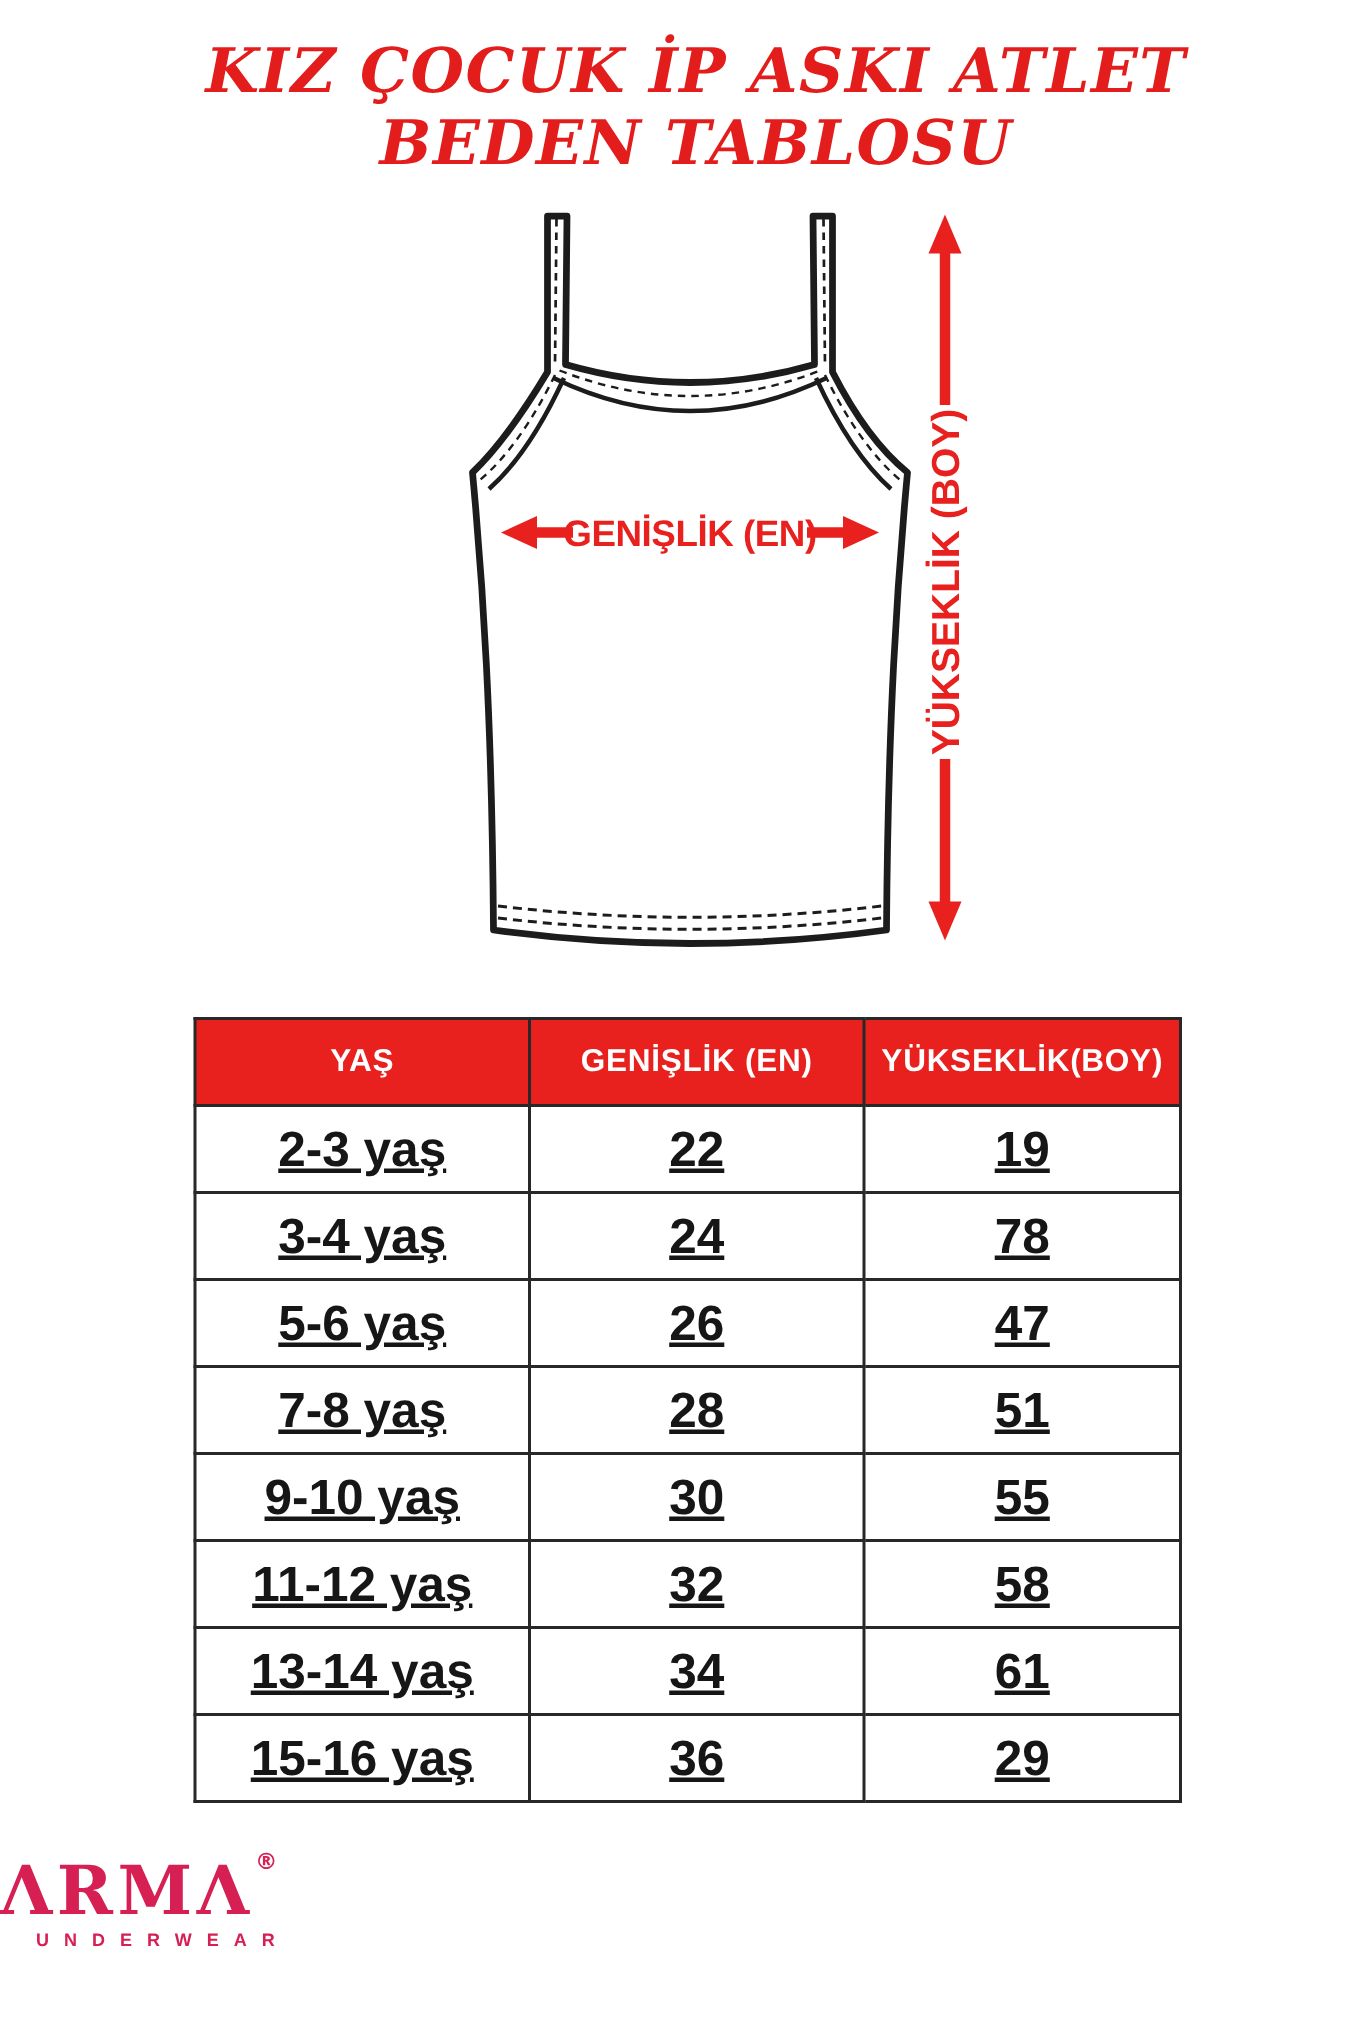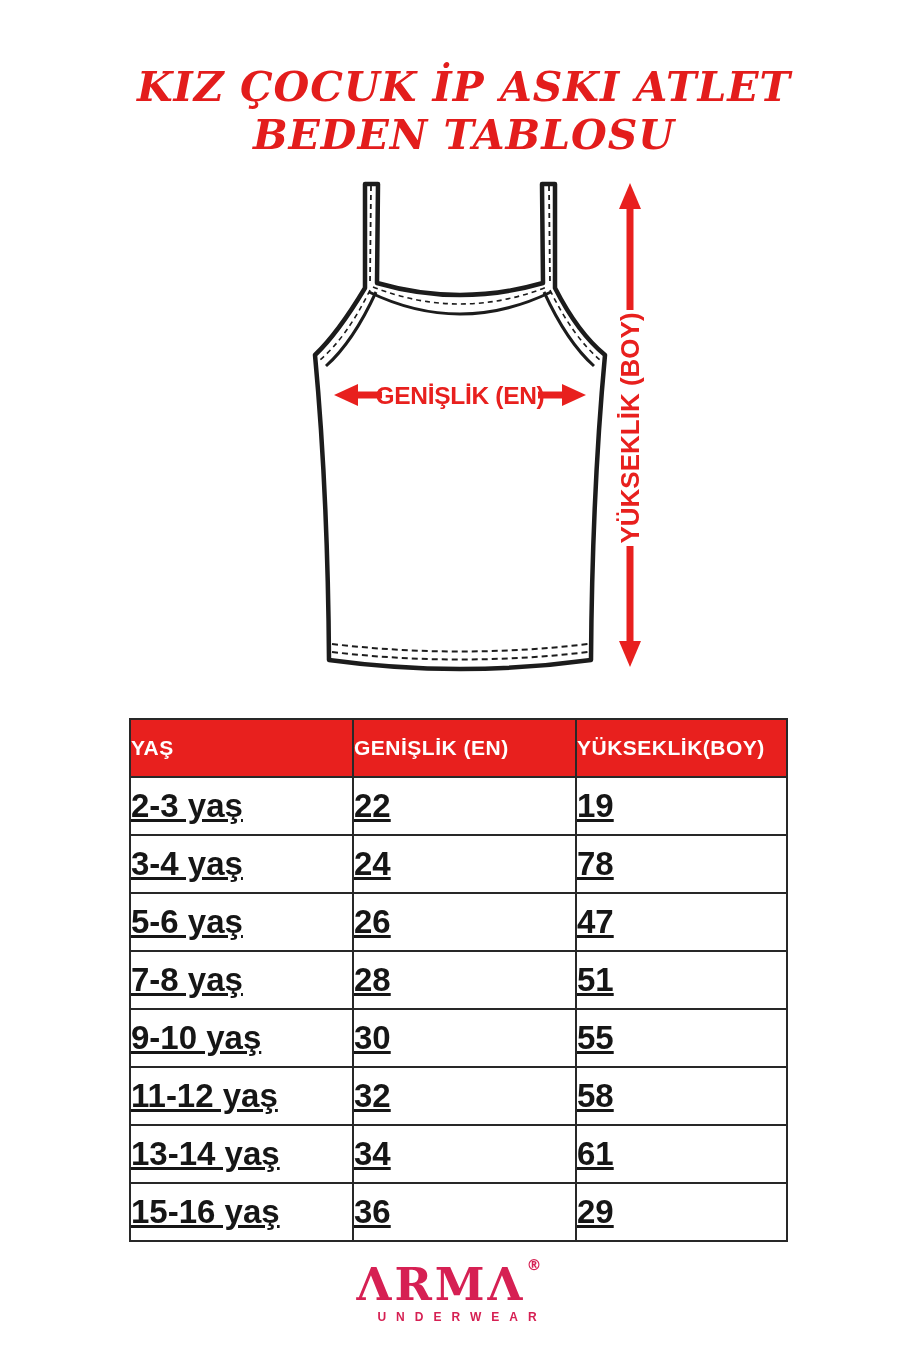--- a/index.html
+++ b/index.html
@@ -6,21 +6,21 @@
     margin: 0; padding: 0;
     width: 900px; height: 1350px;
     background: #ffffff;
     overflow: hidden;
     font-family: "Liberation Sans", sans-serif;
   }
   .page { position: relative; width: 900px; height: 1350px; }
 
   
   .title-block {
-    padding-top: 64px;
+    padding-top: 24px;
     padding-left: 28px;
     text-align: center;
     color: #e31d1c;
     font-family: "DejaVu Serif", serif;
     font-style: italic;
     font-weight: 700;
     font-size: 41px;
     line-height: 1.17;
     letter-spacing: 1px;
   }
@@ -33,21 +33,21 @@
   
   table.size-table {
     border-collapse: collapse;
     table-layout: fixed;
     margin: 26px 0 0 129px;
     width: 657px;
     background: #fff;
   }
   .size-table th, .size-table td {
     border: 2px solid #282828;
-    text-align: left;
+    text-align: center;
     vertical-align: middle;
     padding: 0;
   }
   .size-table th {
     background: #e8201e;
     color: #ffffff;
     height: 56px;
     font-size: 21px;
     font-weight: 700;
     letter-spacing: 0.5px;
@@ -58,22 +58,21 @@
     font-weight: 700;
     color: #161616;
     text-decoration: underline;
   }
   .col-age { width: 223px; }
   .col-width { width: 223px; }
   .col-height { width: 211px; }
 
   
   .logo {
-    margin-top: 20px;
-    text-align: center;
+    margin-top: 36px;
     color: #d62053;
   }
   .logo-main {
     font-family: "DejaVu Serif", serif;
     font-size: 45px;
     font-weight: 700;
     letter-spacing: 3px;
     line-height: 1;
   }
   .logo-reg {

